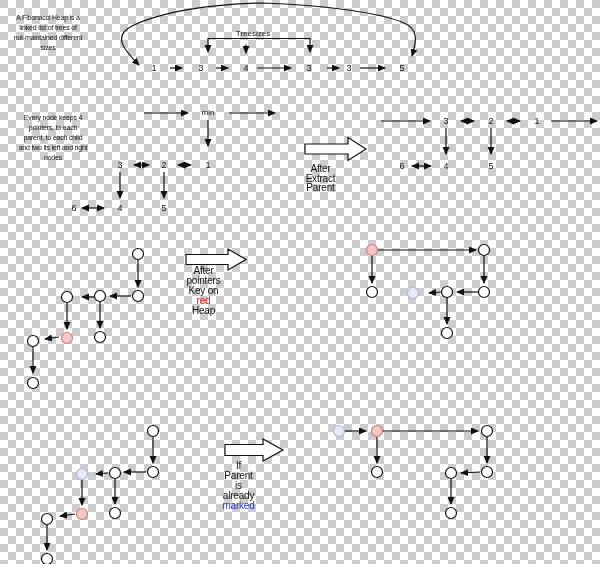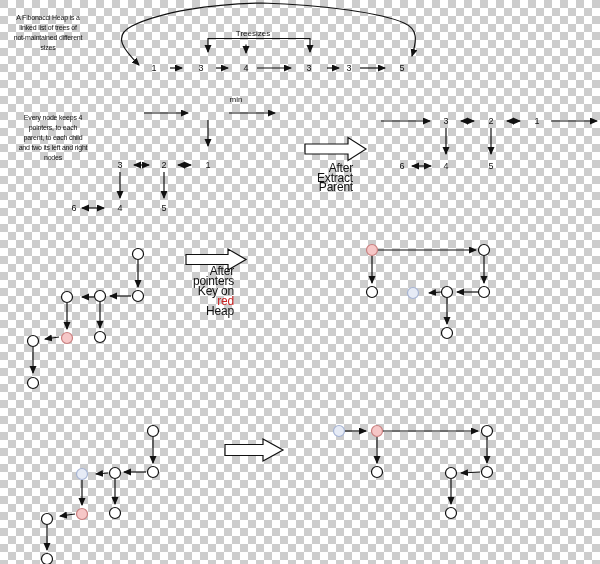--- a/index.html
+++ b/index.html
@@ -11,21 +11,21 @@
     background-size:16px 16px;
     padding-left:36px;
   }
   svg.layer { position:absolute; left:0; top:0; }
   .ln { stroke:#111; stroke-width:1.2; fill:none; }
   .node { fill:#ffffff; stroke:#111; stroke-width:1.2; }
   .node-red { fill:#f6c7c7; stroke:#c97f7f; stroke-width:1.2; }
   .node-blue { fill:#e6ebf6; stroke:#a6b4d4; stroke-width:1.2; }
   .block-arrow { fill:#ffffff; stroke:#111; stroke-width:1.2; }
   .lbl { position:absolute; text-align:center; font-size:7px; line-height:10px; letter-spacing:-0.2px; }
-  .lbl-sm { font-size:12px;text-align:right; }
+  .lbl-sm { font-size:10px; }
   .num { position:absolute; transform:translate(-50%,-50%); font-size:9px; }
   .word { position:absolute; transform:translate(-50%,-50%); font-size:8px; }
   .red-text { color:#cc2222; }
   .blue-text { color:#2233cc; }
 </style>
 </head>
 <body>
 
 <div class="stage">
 
@@ -163,21 +163,21 @@
   <span class="num" style="left:402px; top:68px;">5</span>
 
   <div class="lbl" style="left:3px; top:113px; width:100px;">
     <div>Every node keeps 4</div>
     <div>pointers, to each</div>
     <div>parent, to each child</div>
     <div>and two its left and right</div>
     <div>nodes</div>
   </div>
 
-  <span class="word" style="left:208px; top:99px;margin-left:28px;">min</span>
+  <span class="word" style="left:208px; top:112px;">min</span>
 
   <span class="num" style="left:120px; top:165px;">3</span>
   <span class="num" style="left:164px; top:165px;">2</span>
   <span class="num" style="left:208px; top:165px;">1</span>
   <span class="num" style="left:74px;  top:208px;">6</span>
   <span class="num" style="left:120px; top:208px;">4</span>
   <span class="num" style="left:164px; top:208px;">5</span>
 
   <div class="lbl lbl-sm" style="left:288px; top:164px; width:65px; line-height:9.5px;">
     <div>After</div>
@@ -193,14 +193,21 @@
   <span class="num" style="left:491px; top:166px;">5</span>
 
   <div class="lbl lbl-sm" style="left:173px; top:266px; width:61px;">
     <div>After</div>
     <div>pointers</div>
     <div>Key on</div>
     <div class="red-text">red</div>
     <div>Heap</div>
   </div>
 
+  <div class="lbl lbl-sm" style="left:208px; top:461px; width:61px;">
+    <div>If</div>
+    <div>Parent</div>
+    <div>is</div>
+    <div>already</div>
+    <div class="blue-text">marked</div>
+  </div>
 
 </div>
 
 </body></html>

